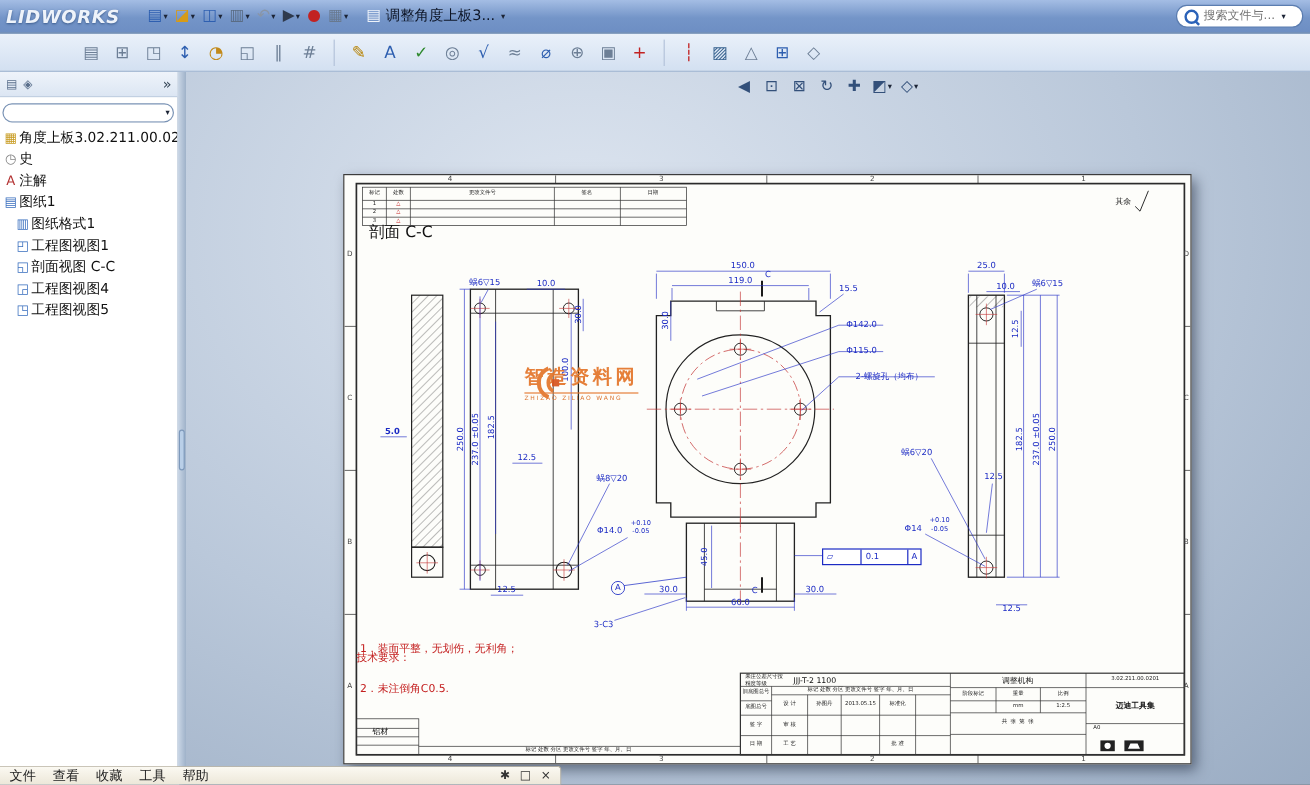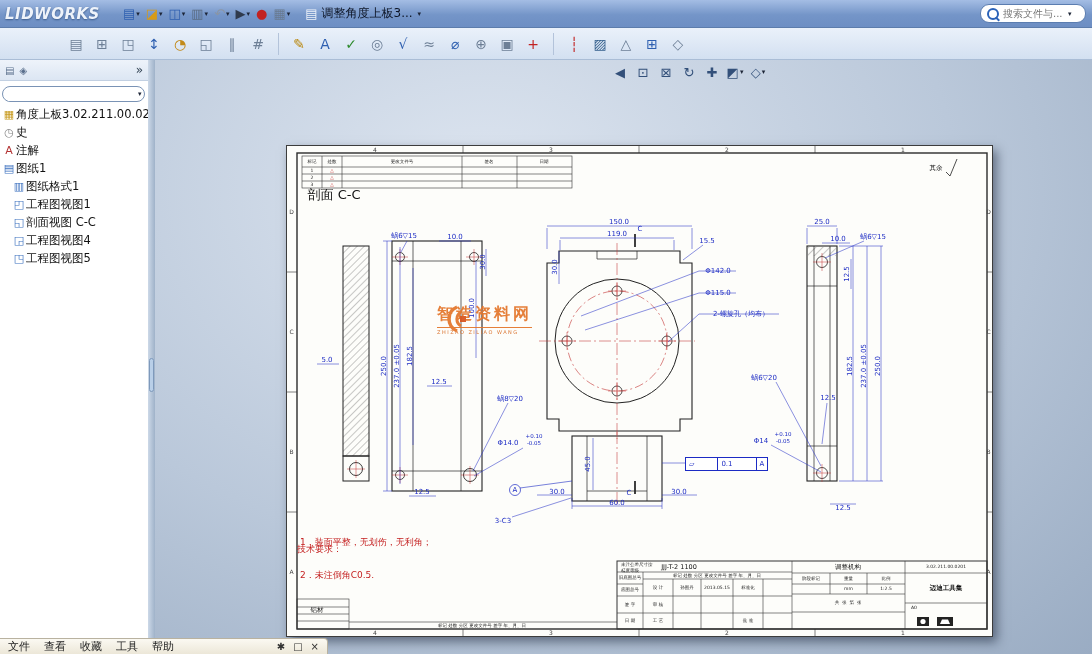--- a/index.html
+++ b/index.html
@@ -81,21 +81,21 @@
     background:#fff;color:#1c2bc4;font-size:7px;}
   .gdt span{display:flex;align-items:center;padding:0 3px;}
   .gdt span + span{border-left:1px solid #1c2bc4;margin-left:20px;}
 
   .wm{position:absolute;left:150px;top:158px;display:flex;align-items:center;gap:7px;
     color:#e4762b;opacity:.93;}
   .wm-cn{font-size:16px;font-weight:bold;letter-spacing:3px;}
   .wm-en{font-size:5px;letter-spacing:1.5px;border-top:1px solid #e4762b;margin-top:2px;padding-top:1px;color:#d96b22;}
 
   
-  .bottom-win{position:absolute;left:0;top:638px;width:328px;height:16px;box-sizing:border-box;
+  .bottom-win{position:absolute;left:0;top:638px;width:468px;height:16px;box-sizing:border-box;
     background:linear-gradient(#fbf9f2,#ece7d8);border-top:1px solid #b9b2a0;border-right:1px solid #b9b2a0;
     border-radius:0 4px 0 0;display:flex;align-items:center;padding:0 8px;gap:24px;font-size:11px;color:#222;z-index:8;}
   #bw-menus{display:flex;gap:14px;}
   .bw-sp{flex:1;}
   #bw-icons{display:flex;gap:8px;}
   .bw-ic{font-size:10px;color:#333;}
 </style>
 </head>
 <body>
 
@@ -455,21 +455,21 @@
           <span class="lb lb-d" style="left: 535px; top: 76px;">25.0</span>
           <span class="lb lb-d" style="left: 586px; top: 91px;">蜗6▽15</span>
           <span class="lb lb-d" style="left: 551px; top: 93px;">10.0</span>
           <span class="lb lb-d rot" style="left: 196px; top: 116px;">30.0</span>
           <span class="lb lb-d rot" style="left: 185px; top: 162px;">100.0</span>
           <span class="lb lb-d rot" style="left: 268px; top: 121px;">30.0</span>
           <span class="lb lb-d rot" style="left: 560px; top: 128px;">12.5</span>
           <span class="lb lb-d" style="left: 431px; top: 125px;">Φ142.0</span>
           <span class="lb lb-d" style="left: 431px; top: 147px;">Φ115.0</span>
           <span class="lb lb-d" style="left: 454px; top: 168px;">2-螺旋孔（均布）</span>
-          <span class="lb lb-d" style="left: 40px; top: 214px;">5.0</span>
+          <span class="lb lb-d" style="left: 40px; top: 214px; font-weight: bold;">5.0</span>
           <span class="lb lb-d rot" style="left: 97px; top: 220px;">250.0</span>
           <span class="lb lb-d rot" style="left: 110px; top: 220px;">237.0 ±0.05</span>
           <span class="lb lb-d rot" style="left: 123px; top: 210px;">182.5</span>
           <span class="lb lb-d" style="left: 152px; top: 236px;">12.5</span>
           <span class="lb lb-d" style="left: 223px; top: 253px;">蜗8▽20</span>
           <span class="lb lb-d" style="left: 477px; top: 232px;">蜗6▽20</span>
           <span class="lb lb-d" style="left: 541px; top: 252px;">12.5</span>
           <span class="lb lb-ds" style="left: 247px; top: 291px;">+0.10</span>
           <span class="lb lb-d" style="left: 221px; top: 297px;">Φ14.0</span>
           <span class="lb lb-ds" style="left: 247px; top: 298px;">-0.05</span>

